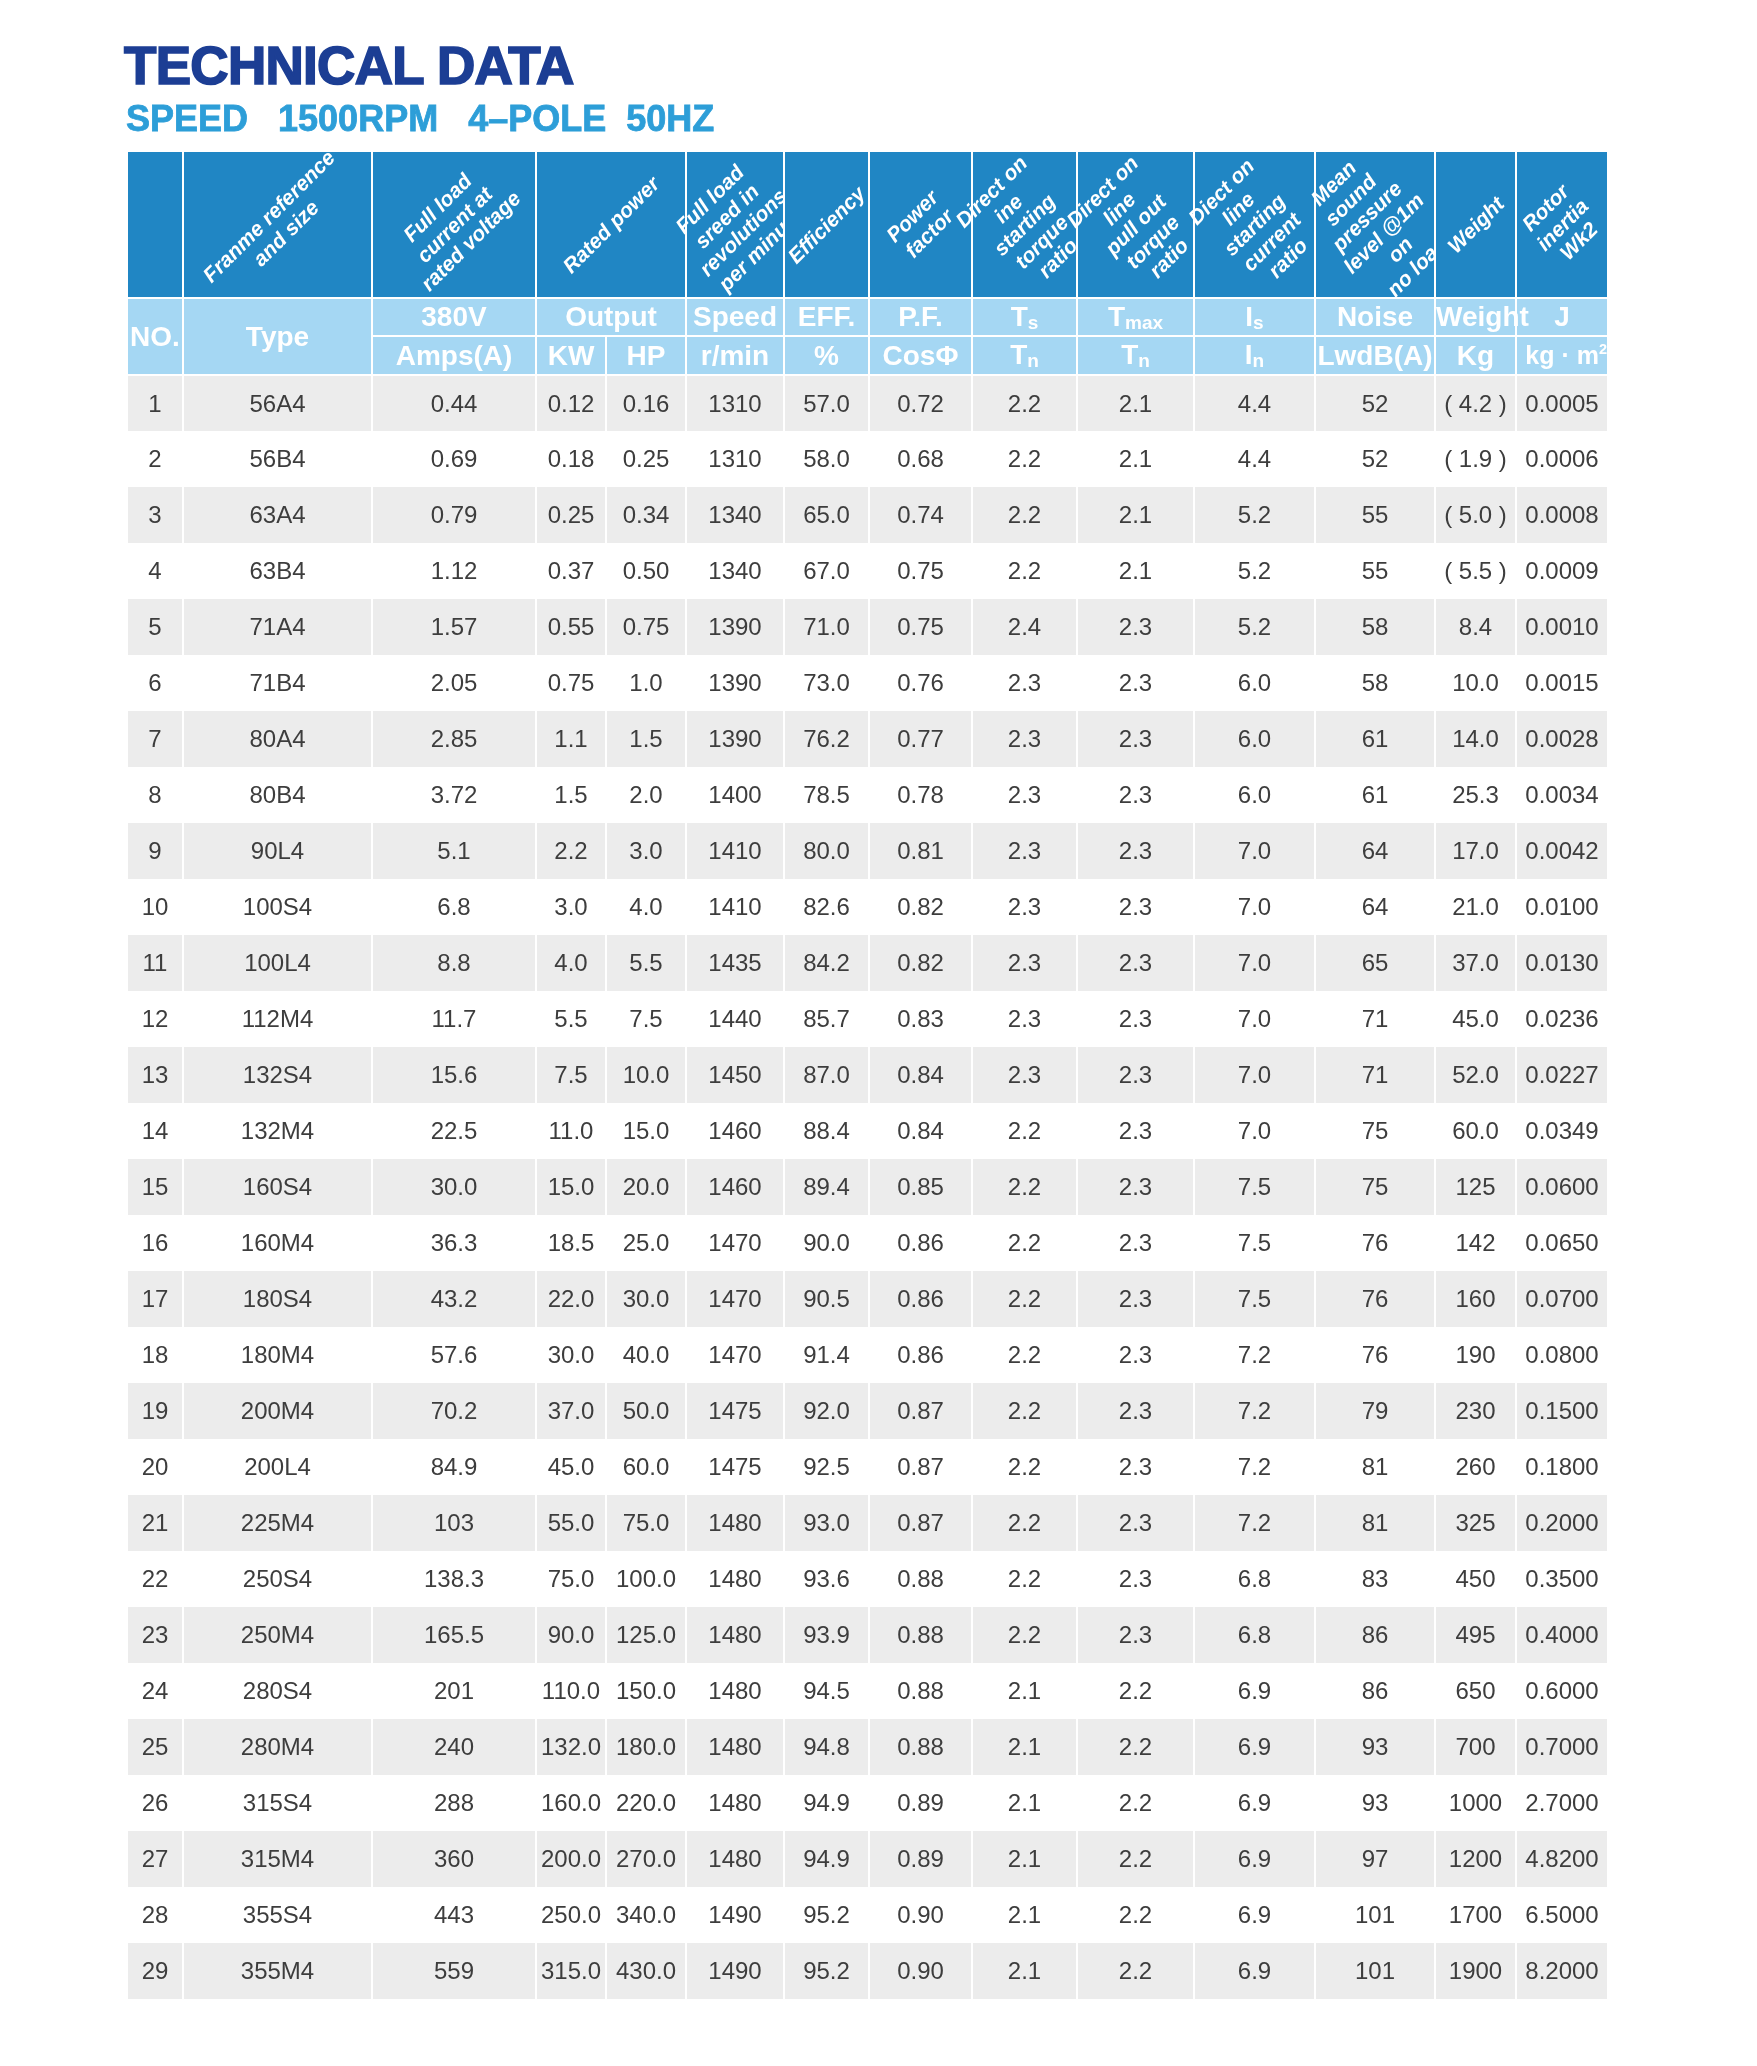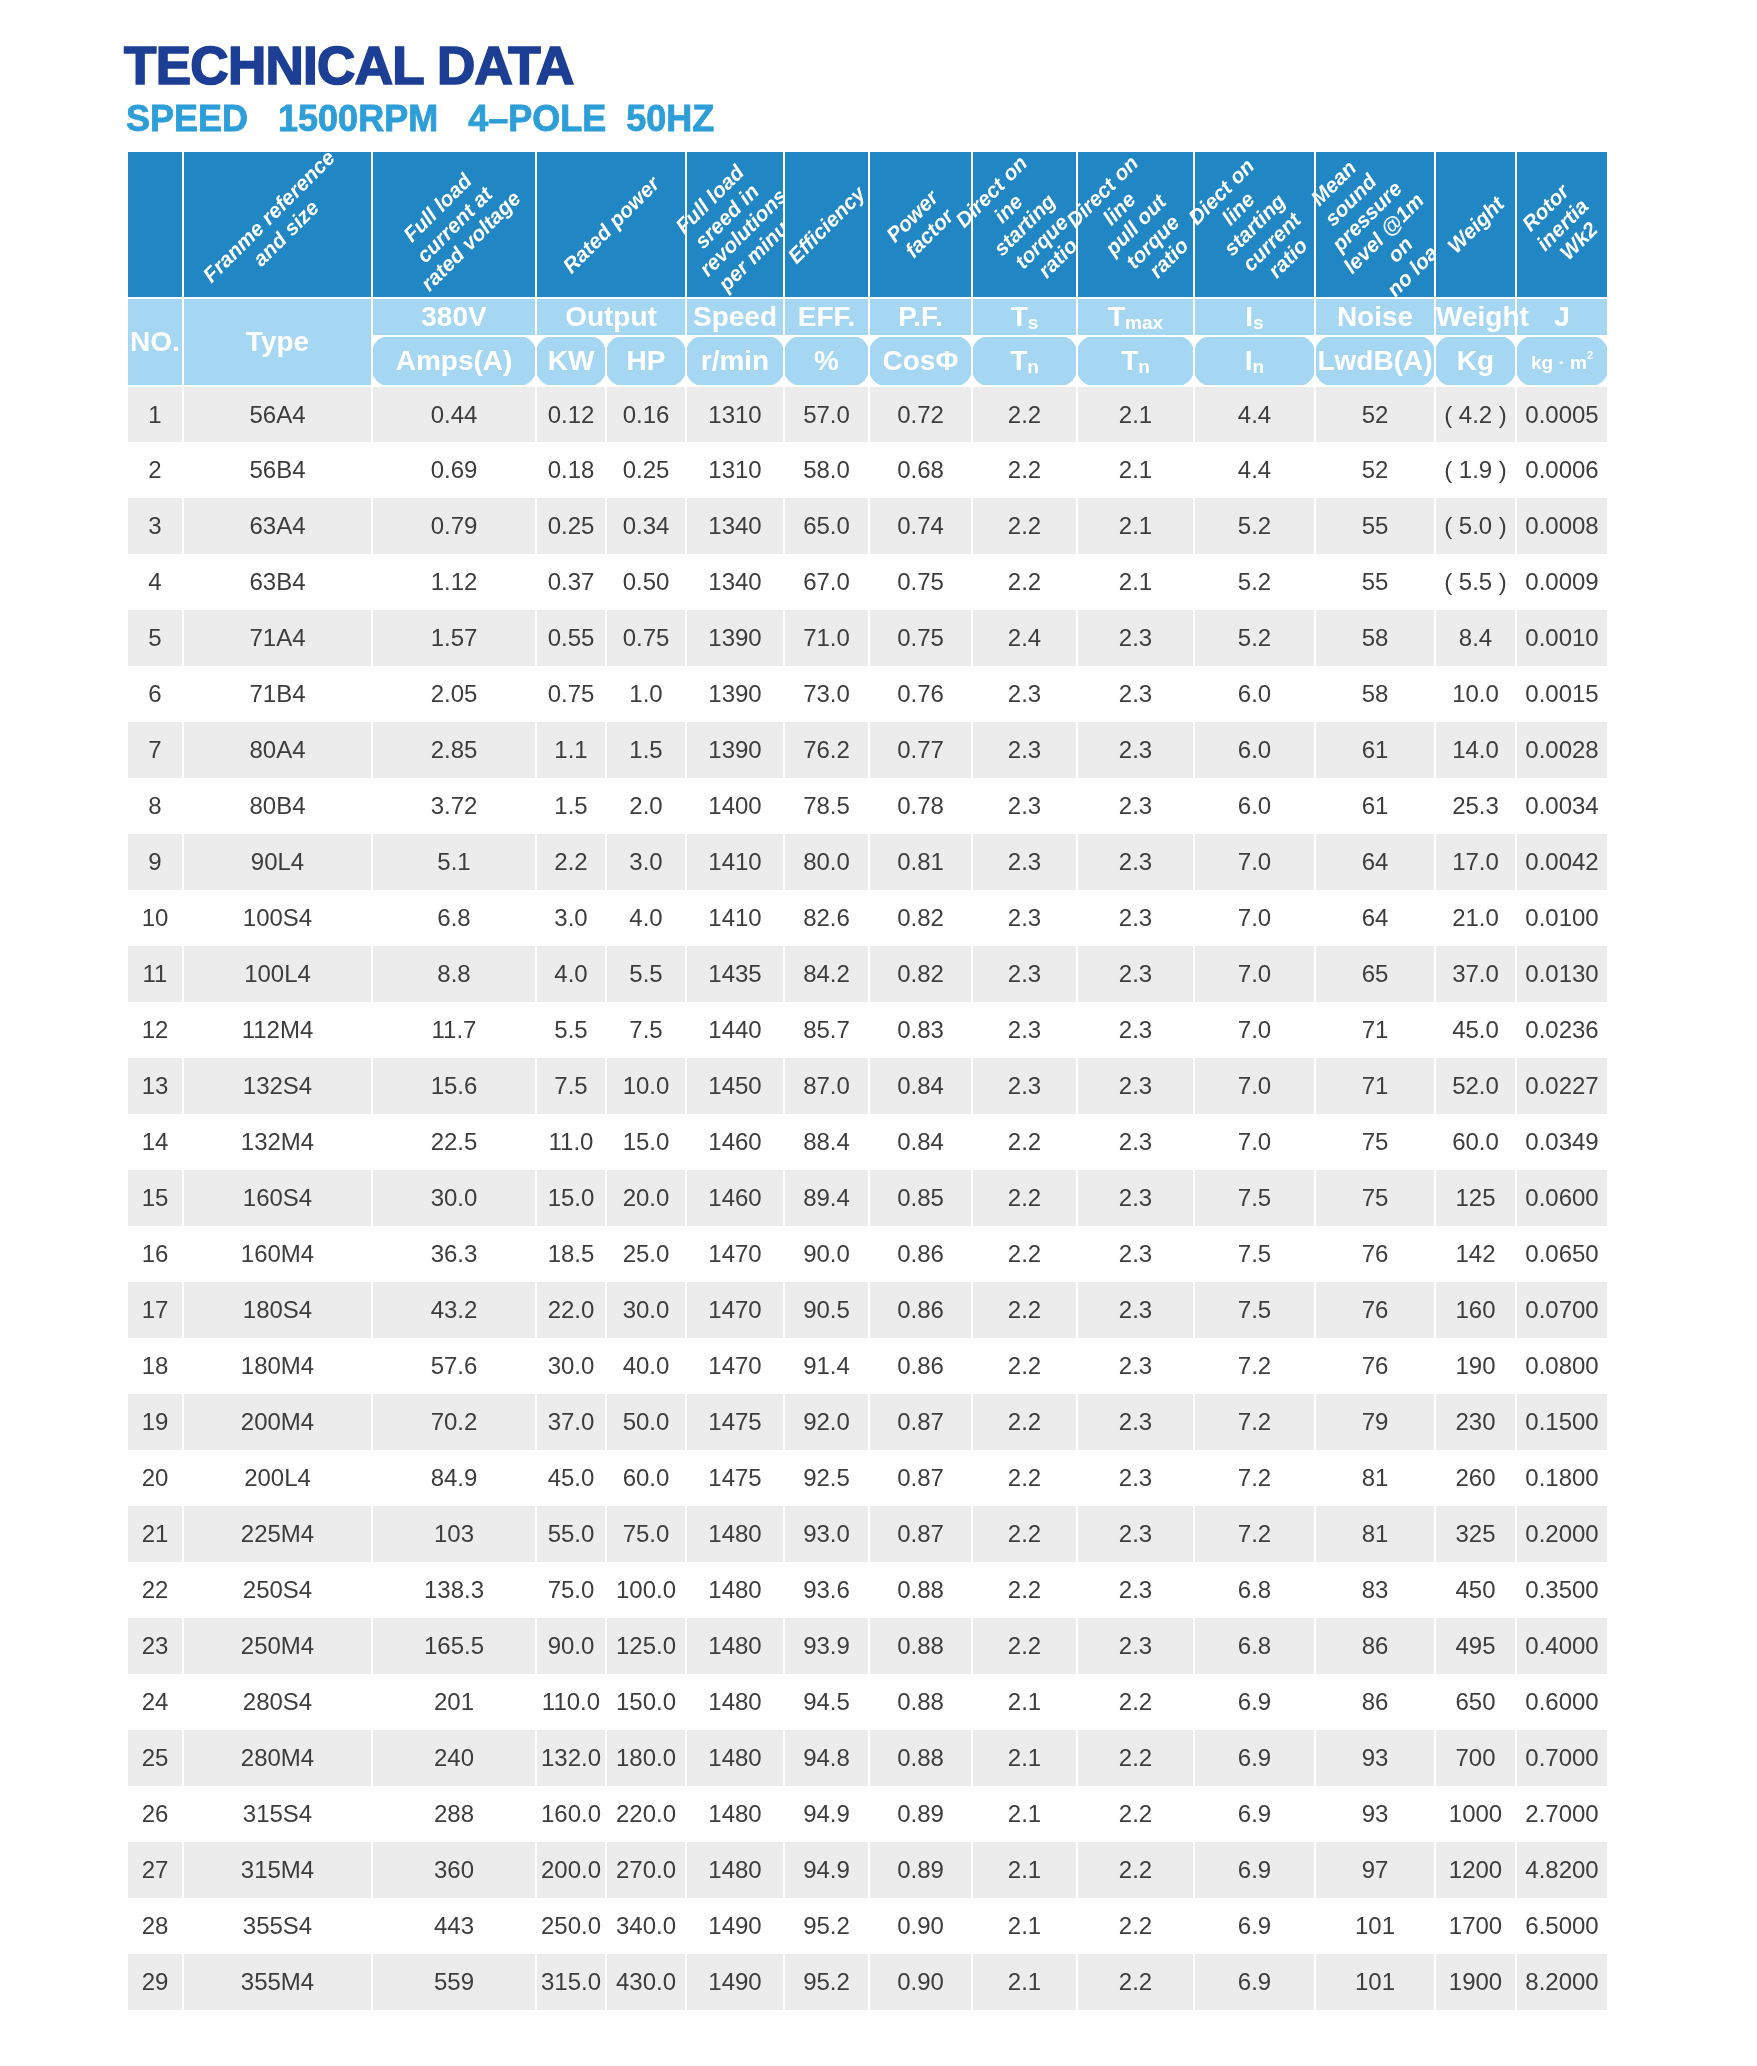--- a/index.html
+++ b/index.html
@@ -69,24 +69,24 @@
   }
   th.lb{
     background:var(--subheader-blue);
     color:#fff;
     font-weight:bold;
     font-size:28px;
     border:2.8px solid var(--grid-white);
     letter-spacing:0;
   }
   tr.sub-row-b th{height:38px;}
-  tr.sub-row-c th{height:50px;border-radius:17px;}
+  tr.sub-row-c th{height:39px;}
   th.lb .subscr{font-size:68%;vertical-align:-2.8px;}
   th.lb .supscr{font-size:58%;vertical-align:9.8px;}
-  th.small-unit{font-size:19px;}
+  th.small-unit{font-size:25px;text-align:right;}
   tbody td{
     height:56px;
     font-size:24px;
     color:var(--data-text);
     border-left:2.1px solid var(--grid-white);
     border-right:2.1px solid var(--grid-white);
     font-weight:normal;
   }
   tbody tr.odd td{background:var(--row-gray);}
   tbody tr.even td{background:var(--row-white);}

